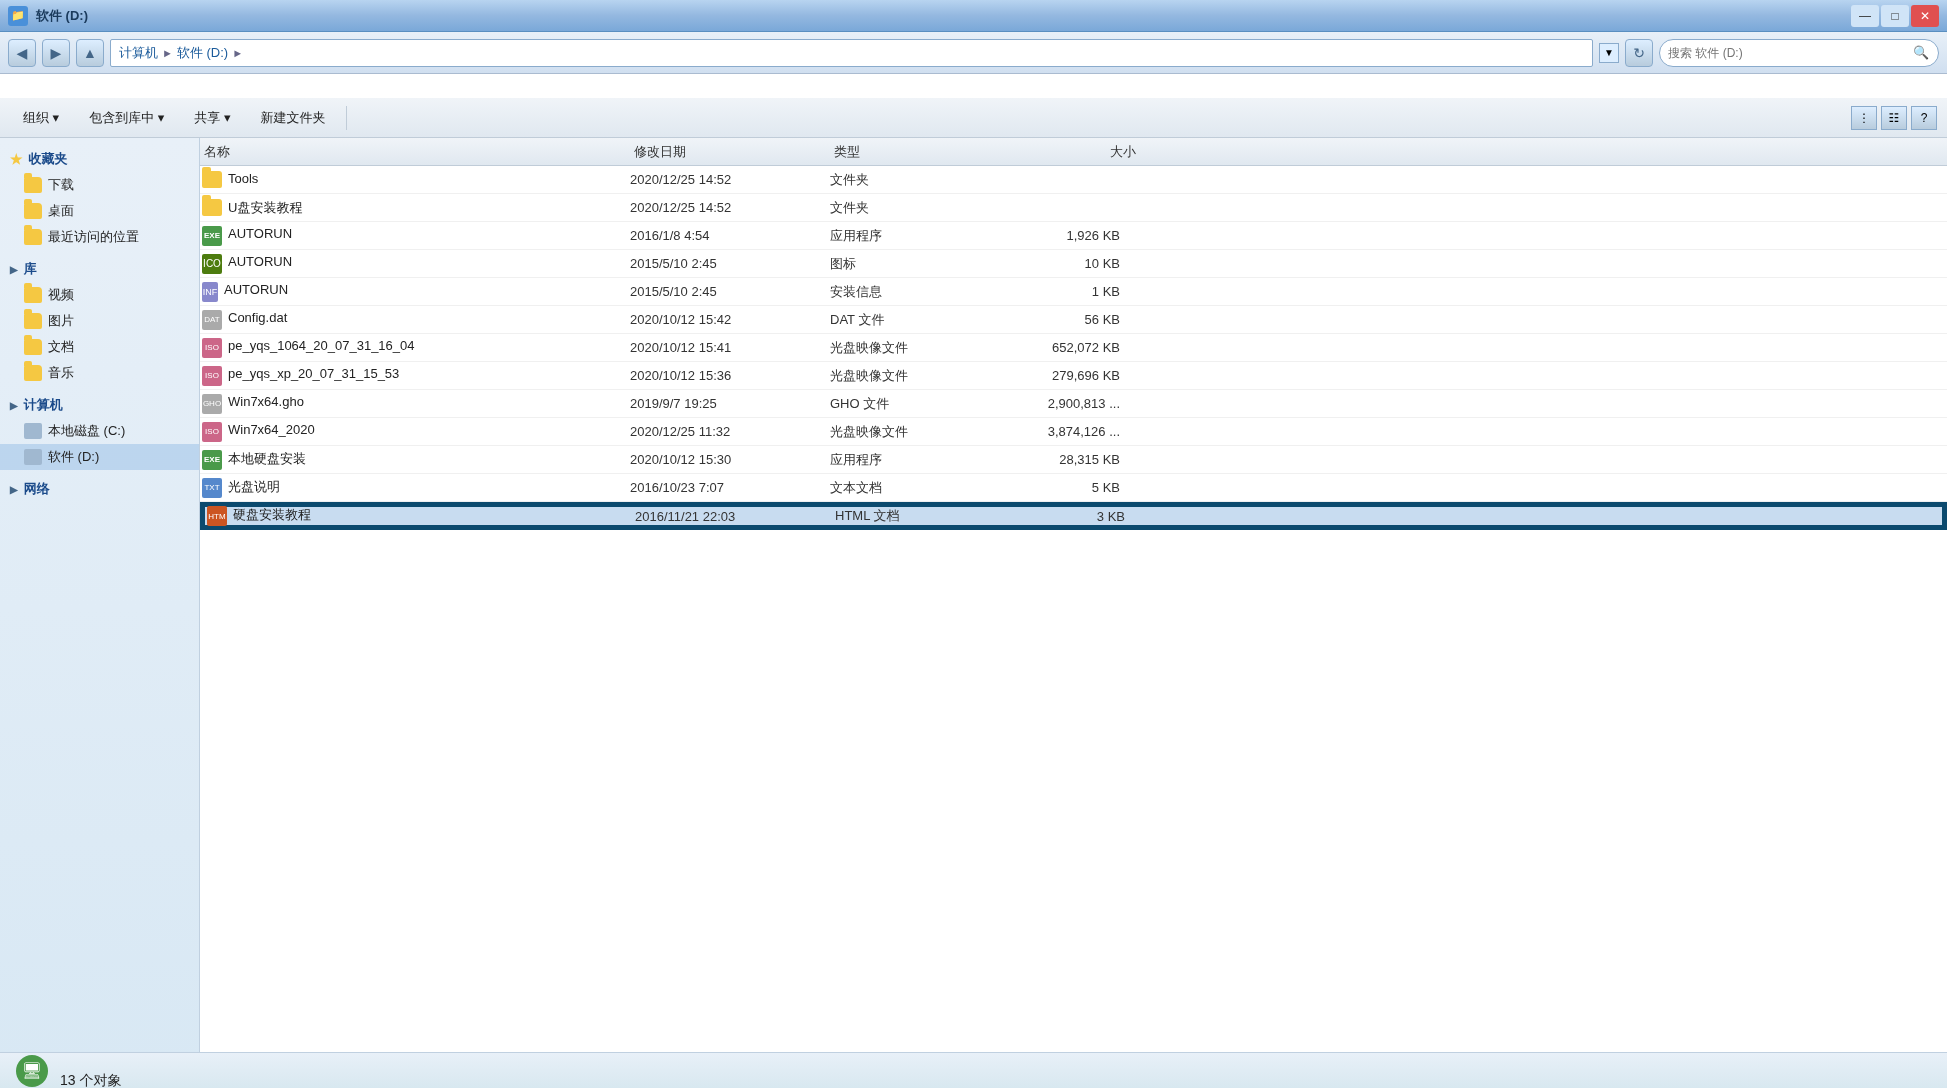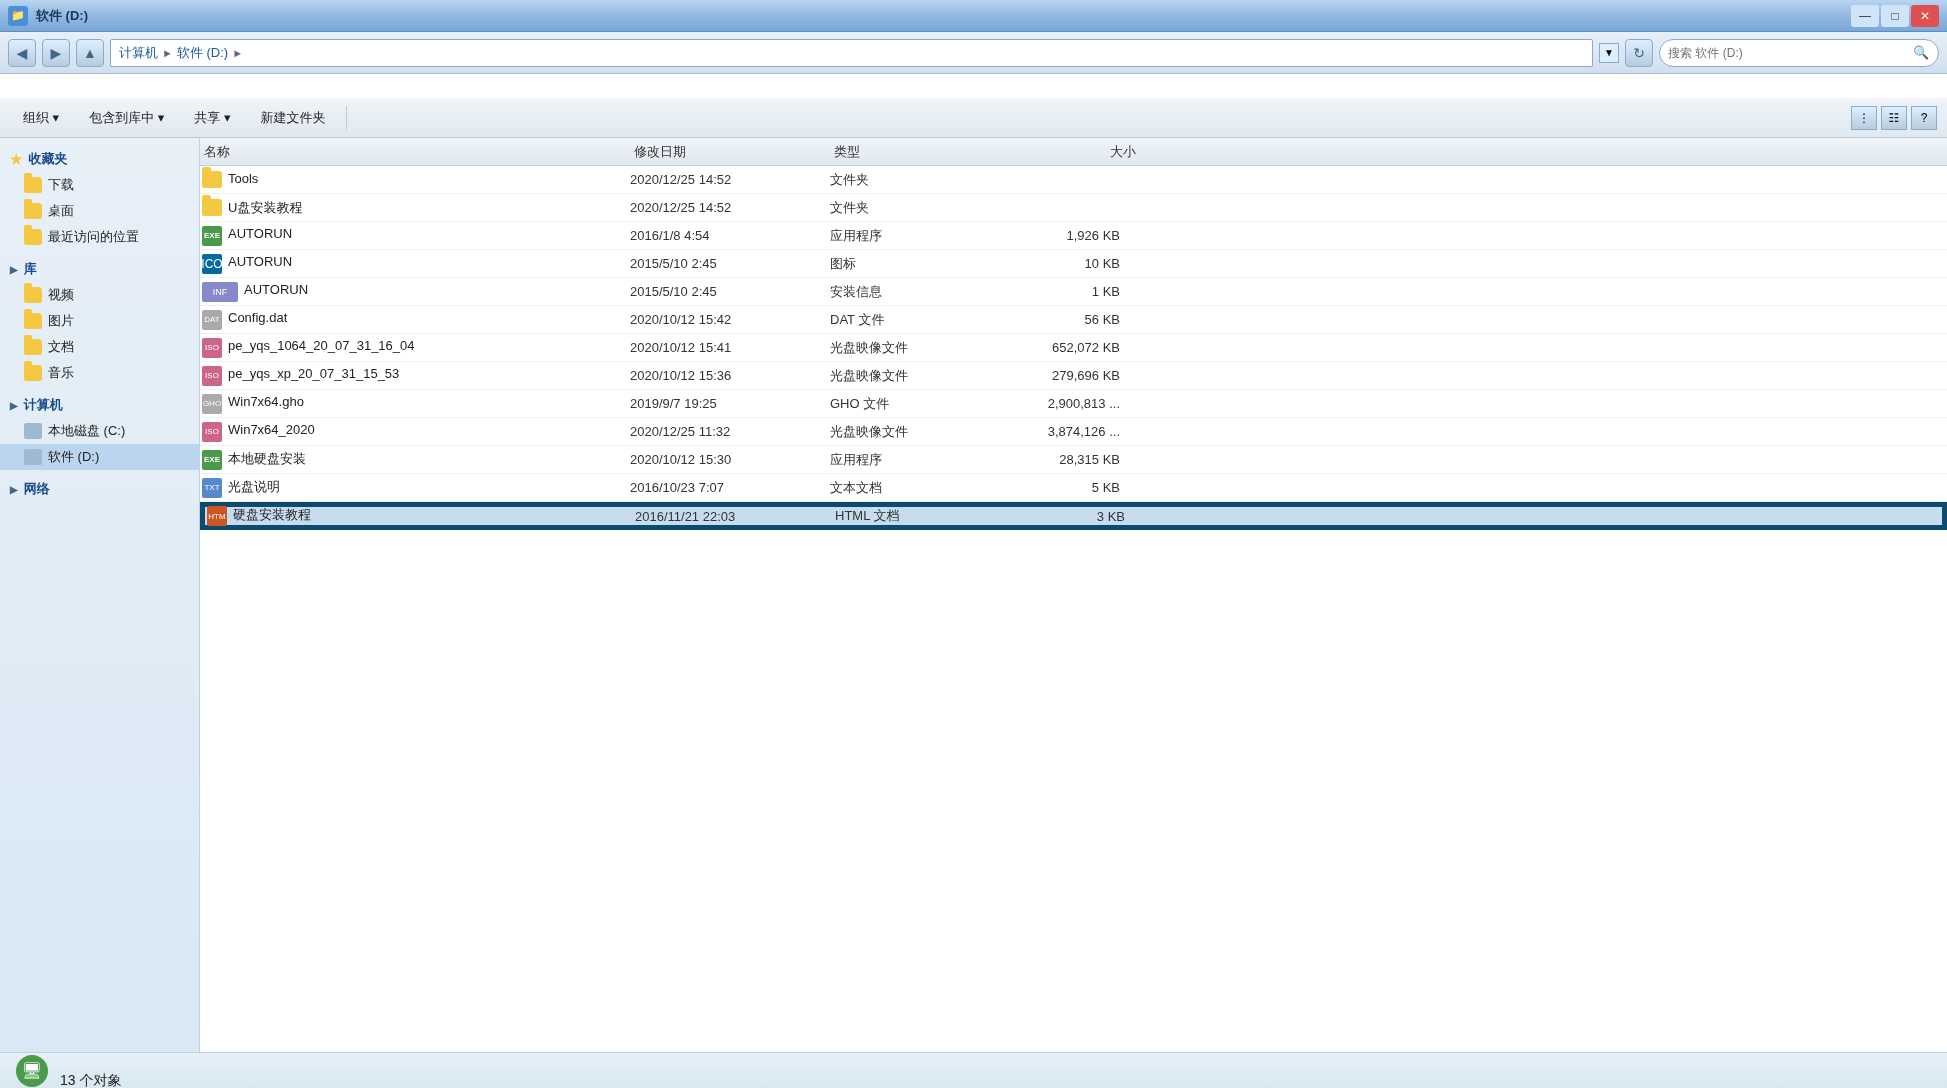--- a/index.html
+++ b/index.html
@@ -309,31 +309,31 @@
       display: inline-flex;
       align-items: center;
       justify-content: center;
       color: white;
       font-size: 8px;
       font-weight: bold;
       flex-shrink: 0;
     }
     .icon-ico {
       width: 20px; height: 20px;
-      background: #0369a1;
-      border-radius: 2px;
-      display: inline-flex;
-      align-items: center;
-      justify-content: center;
-      color: white;
-      font-size: 12px;
+      background: #4d7c0f;
+      border-radius: 2px;
+      display: inline-flex;
+      align-items: center;
+      justify-content: center;
+      color: white;
+      font-size: 10px;
       flex-shrink: 0;
     }
     .icon-inf {
-      width: 36px; height: 20px;
+      width: 16px; height: 20px;
       background: #8888cc;
       border-radius: 2px;
       display: inline-flex;
       align-items: center;
       justify-content: center;
       color: white;
       font-size: 9px;
       flex-shrink: 0;
     }
     .icon-dat {

